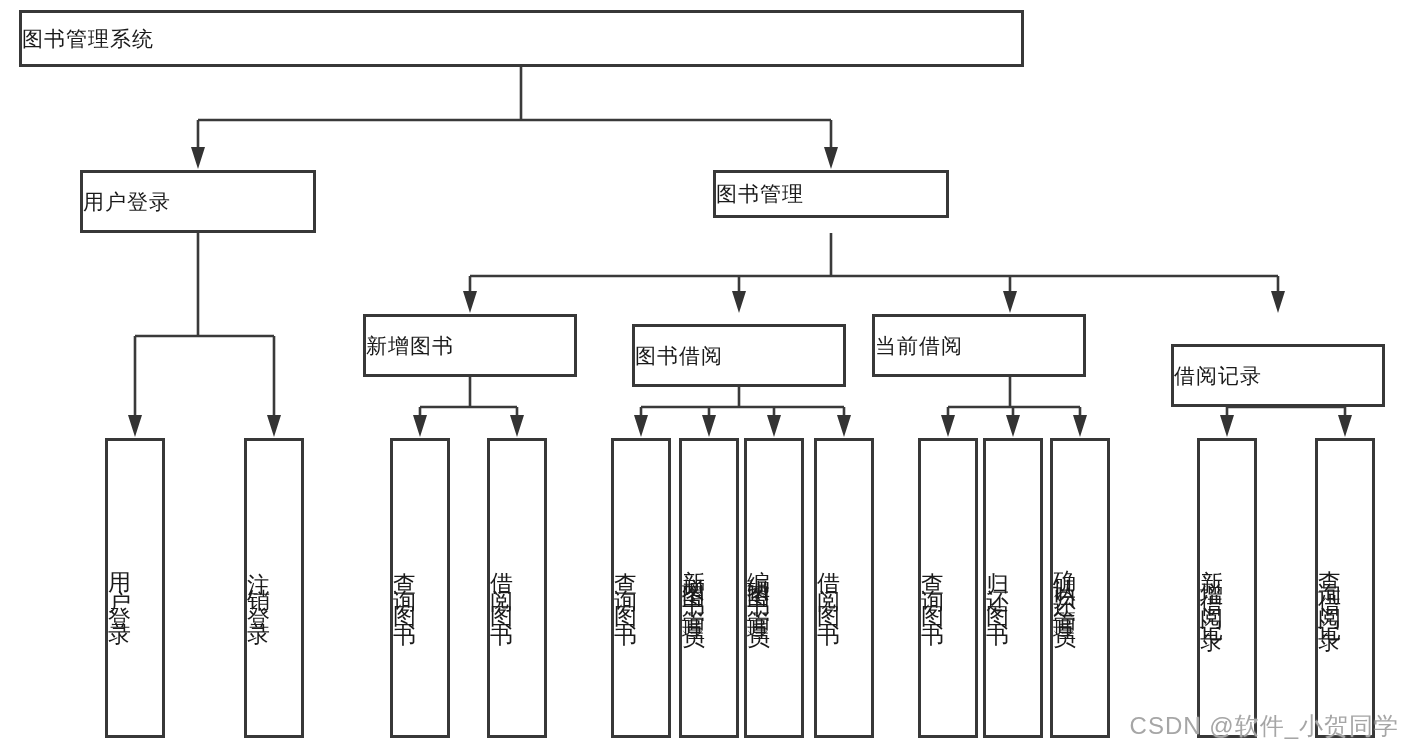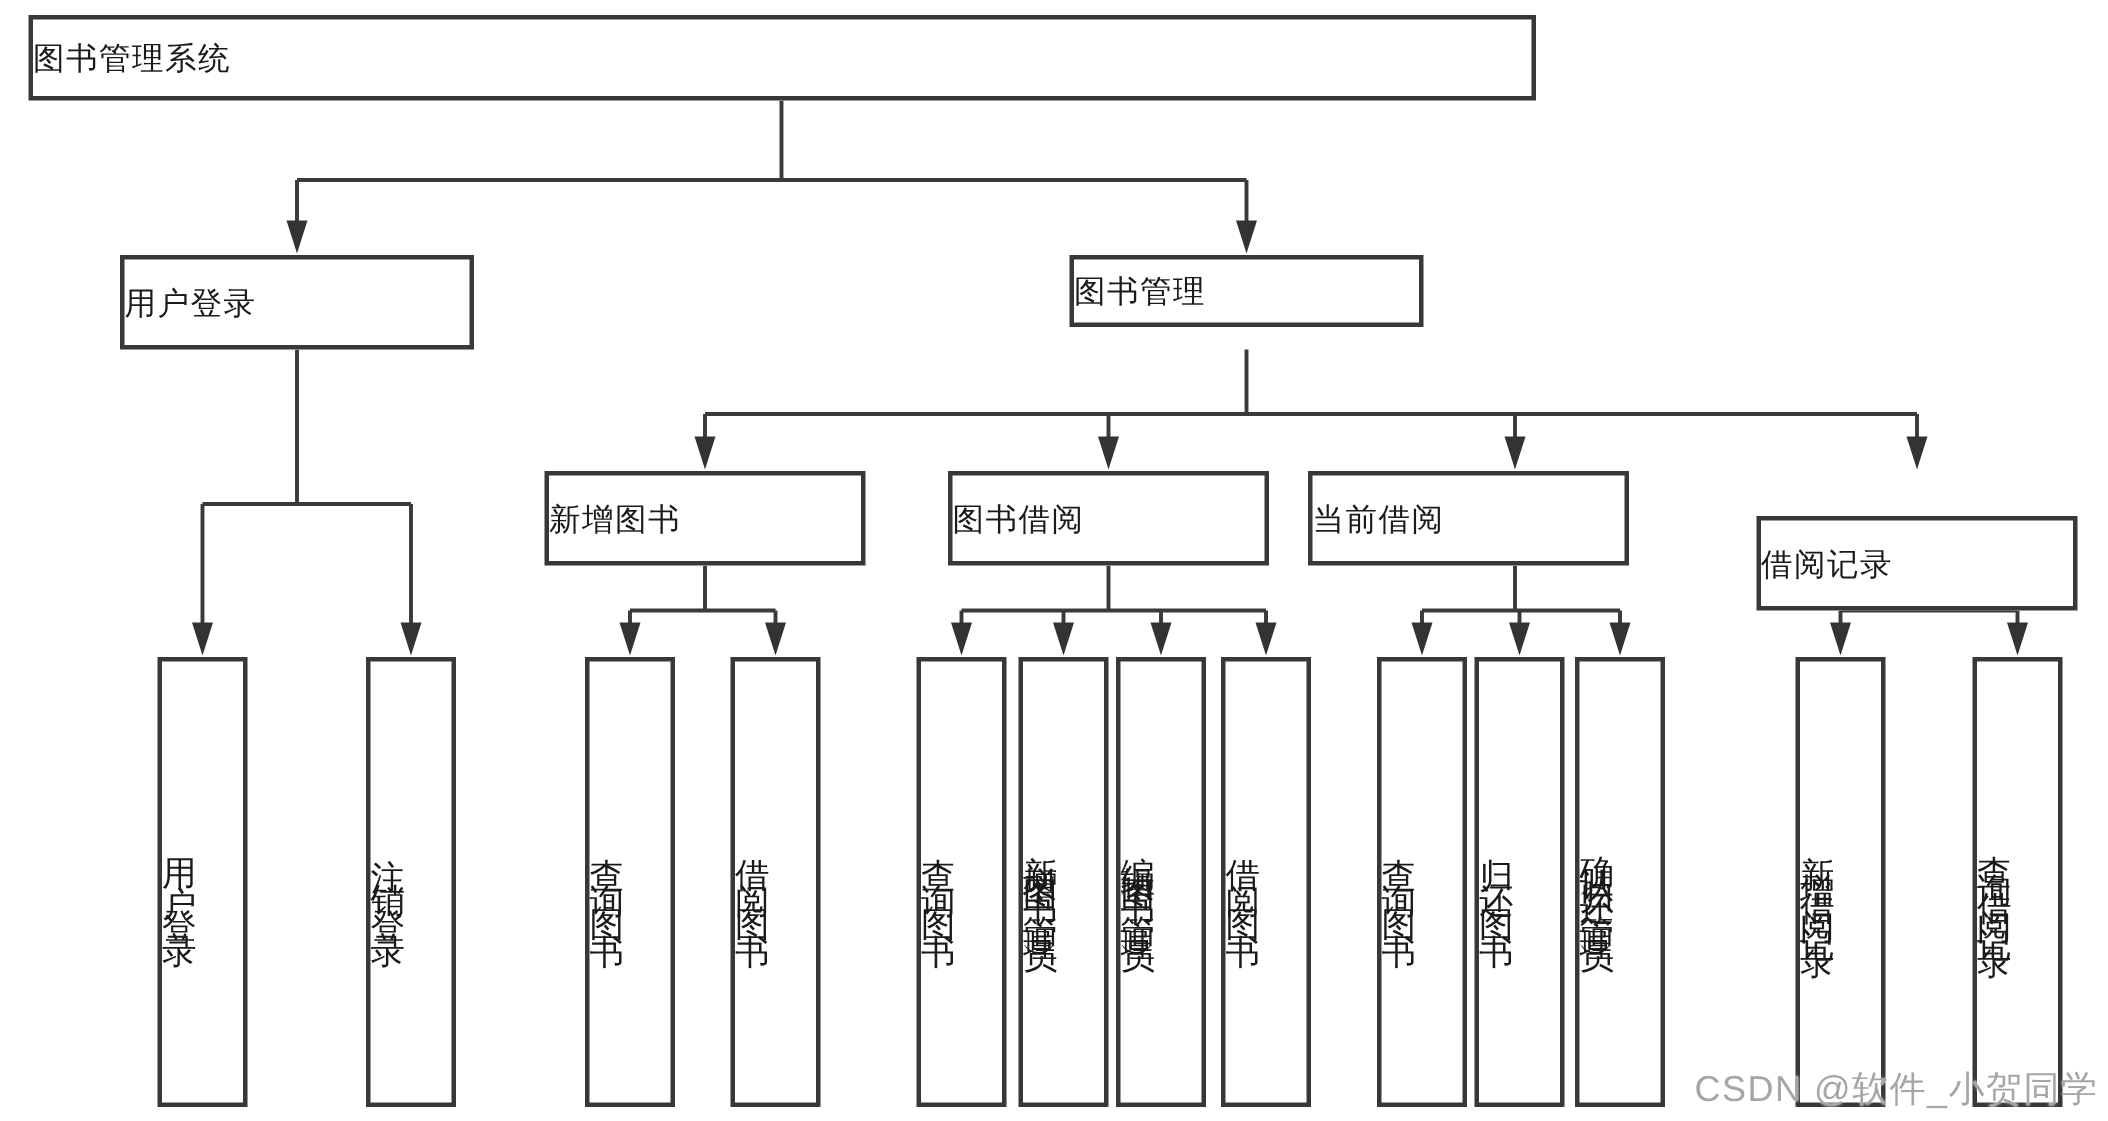--- a/index.html
+++ b/index.html
@@ -65,21 +65,21 @@
   <div class="box" style="left:80px;top:170px;width:236px;height:63px;">
     <span class="hlabel">用户登录</span>
   </div>
   <div class="box" style="left:713px;top:170px;width:236px;height:48px;">
     <span class="hlabel">图书管理</span>
   </div>
 
   <div class="box" style="left:363px;top:314px;width:214px;height:63px;">
     <span class="hlabel">新增图书</span>
   </div>
-  <div class="box" style="left:632px;top:314px;width:214px;height:63px;">
+  <div class="box" style="left:632px;top:324px;width:214px;height:63px;">
     <span class="hlabel">图书借阅</span>
   </div>
   <div class="box" style="left:872px;top:314px;width:214px;height:63px;">
     <span class="hlabel">当前借阅</span>
   </div>
   <div class="box" style="left:1171px;top:314px;width:214px;height:63px;margin-top:30px;">
     <span class="hlabel">借阅记录</span>
   </div>
 
   <div class="box leaf" style="left:105px;">

